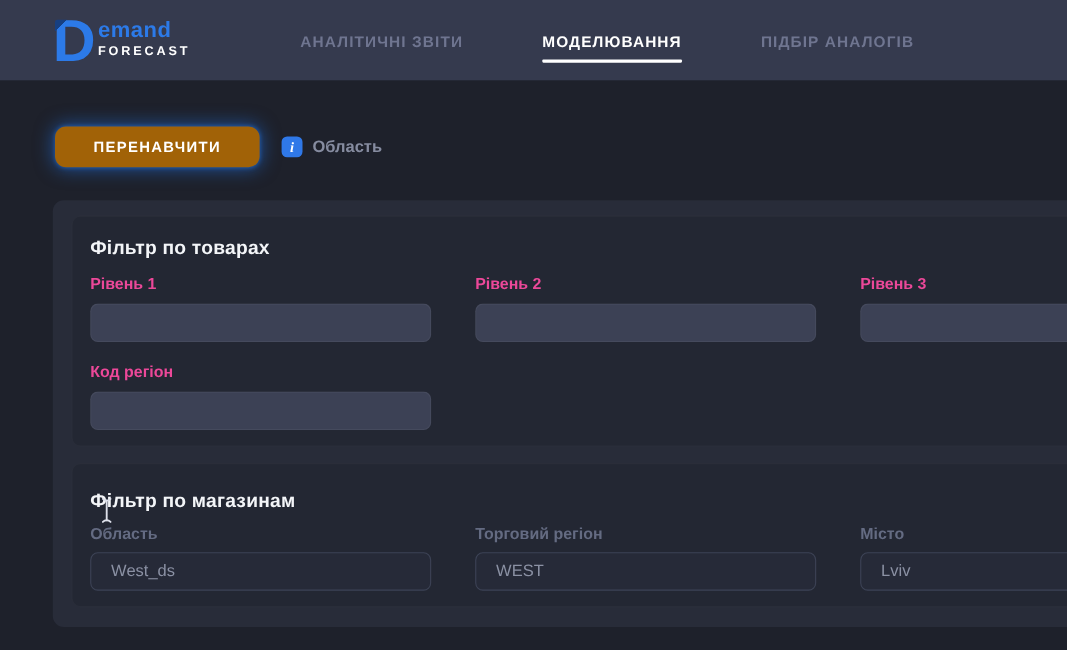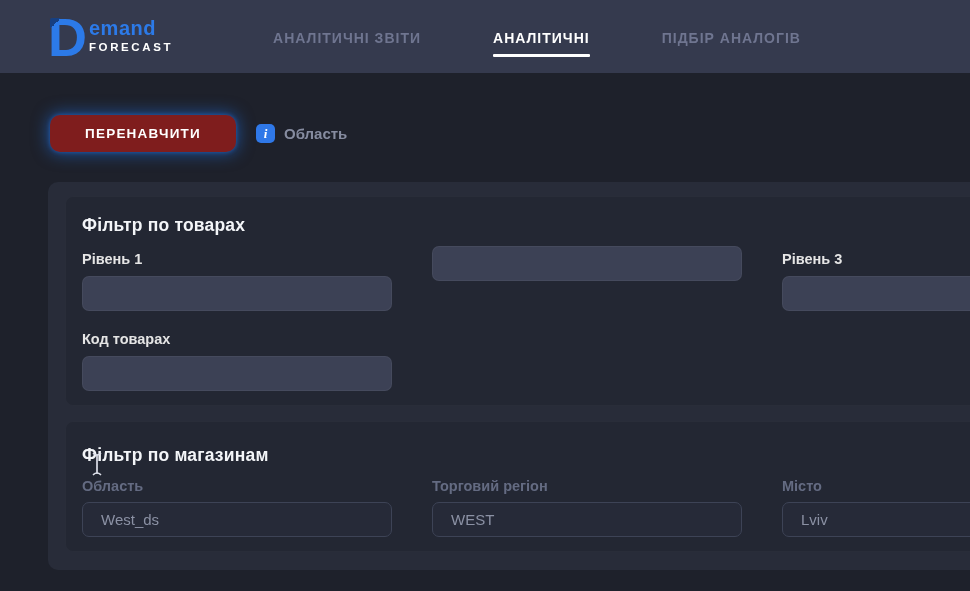--- a/index.html
+++ b/index.html
@@ -41,21 +41,21 @@
   .nav-item.active { color:#ffffff; }
   .nav-item.active::after {
     content:""; position:absolute; left:0; right:0; bottom:-11px;
     height:3px; background:#ffffff; border-radius:1px;
   }
 
   
   .btn-retrain {
     position:absolute; left:50px; top:115px;
     width:186px; height:37px;
-    background:#7f1d1d; border:none; border-radius:10px;
+    background:#a16207; border:none; border-radius:10px;
     color:#ffffff; font-family:inherit;
     font-size:13.5px; font-weight:700; letter-spacing:1.2px;
     box-shadow:0 0 16px 2px rgba(33,115,227,0.55), 0 0 4px rgba(33,115,227,0.6);
     cursor:pointer;
   }
   .details-row {
     position:absolute; left:256px; top:124px;
     display:flex; align-items:center; gap:9px; cursor:pointer;
   }
   .info-icon {
@@ -86,21 +86,21 @@
   }
   .card-stores .card-title { margin-top:9px; }
 
   .field-grid {
     display:grid;
     grid-template-columns:repeat(3, 310px);
     column-gap:40px;
   }
   .field-label {
     margin-top:16px;
-    font-size:14.5px; font-weight:600; color:#e5e5e5;
+    font-size:14.5px; font-weight:600; color:#ec4899;
     line-height:14px;
   }
   .card-stores .field-label { margin-top:13px; color:#646b82; }
   .field-input {
     display:block; width:100%;
     margin-top:10px; height:35px;
     border-radius:7px; outline:none;
     font-family:inherit; font-size:15px;
     padding:0 18px;
   }
@@ -127,21 +127,21 @@
 <header class="navbar">
   <div class="logo">
     <span class="logo-mark">D</span>
     <span class="logo-text">
       <span class="logo-name">emand</span>
       <span class="logo-sub">FORECAST</span>
     </span>
   </div>
   <nav class="nav">
     <div class="nav-item">АНАЛІТИЧНІ ЗВІТИ</div>
-    <div class="nav-item active">АНАЛІТИЧНІ</div>
+    <div class="nav-item active">МОДЕЛЮВАННЯ</div>
     <div class="nav-item">ПІДБІР АНАЛОГІВ</div>
   </nav>
 </header>
 
 <button class="btn-retrain">ПЕРЕНАВЧИТИ</button>
 
 <div class="details-row">
   <span class="info-icon">i</span>
   <span class="details-label">Область</span>
 </div>
@@ -150,31 +150,32 @@
 
   <div class="card card-products">
     <div class="card-title">Фільтр по товарах</div>
 
     <div class="field-grid">
       <div>
         <div class="field-label">Рівень 1</div>
         <input class="field-input input-light" type="text" readonly="" value="" style="">
       </div>
       <div>
+        <div class="field-label">Рівень 2</div>
         <input class="field-input input-light" type="text" readonly="" value="" style="">
       </div>
       <div>
         <div class="field-label">Рівень 3</div>
         <input class="field-input input-light" type="text" readonly="" value="" style="">
       </div>
     </div>
 
     <div class="field-grid row-code">
       <div>
-        <div class="field-label">Код товарах</div>
+        <div class="field-label">Код регіон</div>
         <input class="field-input input-light" type="text" readonly="" value="" style="">
       </div>
     </div>
   </div>
 
   <div class="card card-stores">
     <div class="card-title">Фільтр по магазинам</div>
 
     <div class="field-grid">
       <div>

